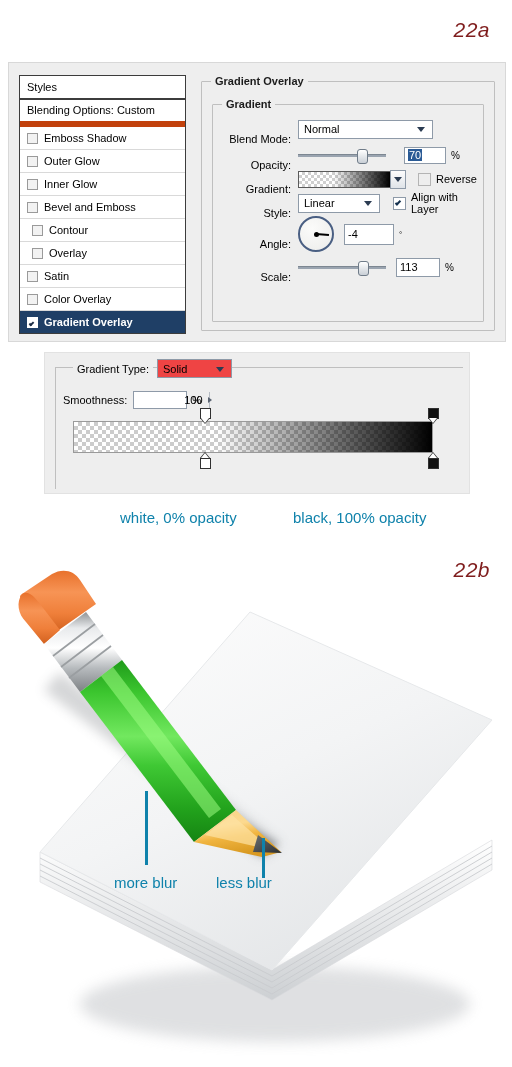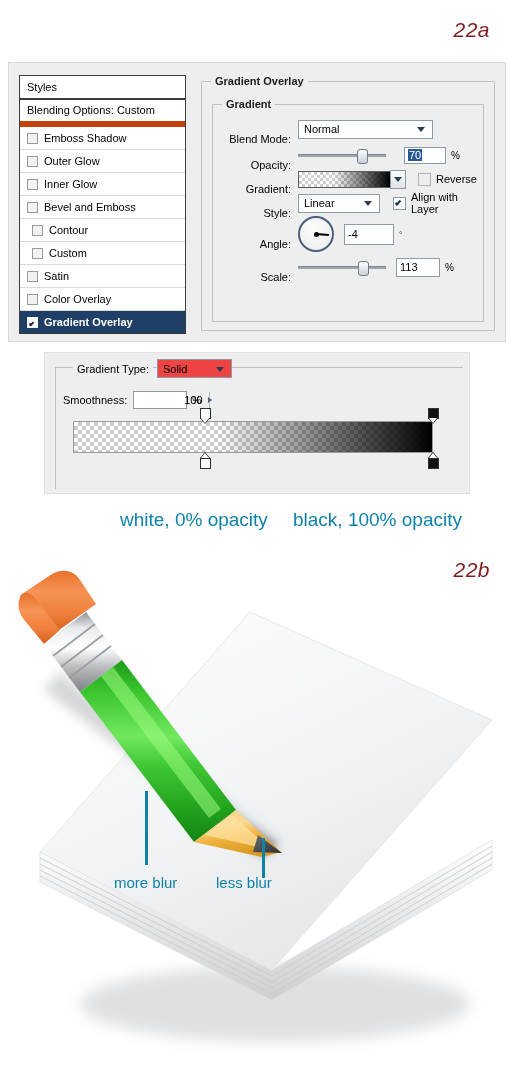--- a/index.html
+++ b/index.html
@@ -198,21 +198,21 @@
     border-top:5px solid #fff;
   }
   .stop.bot .tip{top:-6px;border-bottom:6px solid #303030;}
   .stop.bot .tip:after{
     content:"";position:absolute;left:-4.5px;top:1px;width:0;height:0;
     border-left:4.5px solid transparent;border-right:4.5px solid transparent;
     border-bottom:5px solid #fff;
   }
   .stop.bot.black .tip:after{border-bottom-color:#fff;}
 
-  .caption{position:absolute;color:#0f82ab;font-size:19px;}
+  .caption{position:absolute;color:#0f82ab;font-size:15px;}
   #cap-white{left:120px;top:509px;}
   #cap-black{left:293px;top:509px;}
 
   
   #illus{position:absolute;left:0;top:552px;width:512px;height:515px;}
   .tick{position:absolute;width:3px;background:#0f82ab;}
   #tick-more{left:145px;top:791px;height:74px;}
   #tick-less{left:262px;top:838px;height:40px;}
   #cap-more{left:89px;top:874px;font-size:15px;margin-left:25px;}
   #cap-less{left:216px;top:874px;font-size:15px;}
@@ -244,21 +244,21 @@
     <div class="sl-row">
       <span class="cbx"></span>
       <span>Bevel and Emboss</span>
     </div>
     <div class="sl-row indent">
       <span class="cbx"></span>
       <span>Contour</span>
     </div>
     <div class="sl-row indent">
       <span class="cbx"></span>
-      <span>Custom</span>
+      <span>Overlay</span>
     </div>
     <div class="sl-row">
       <span class="cbx"></span>
       <span>Satin</span>
     </div>
     <div class="sl-row">
       <span class="cbx"></span>
       <span>Color Overlay</span>
     </div>
     <div class="sl-row sel">

